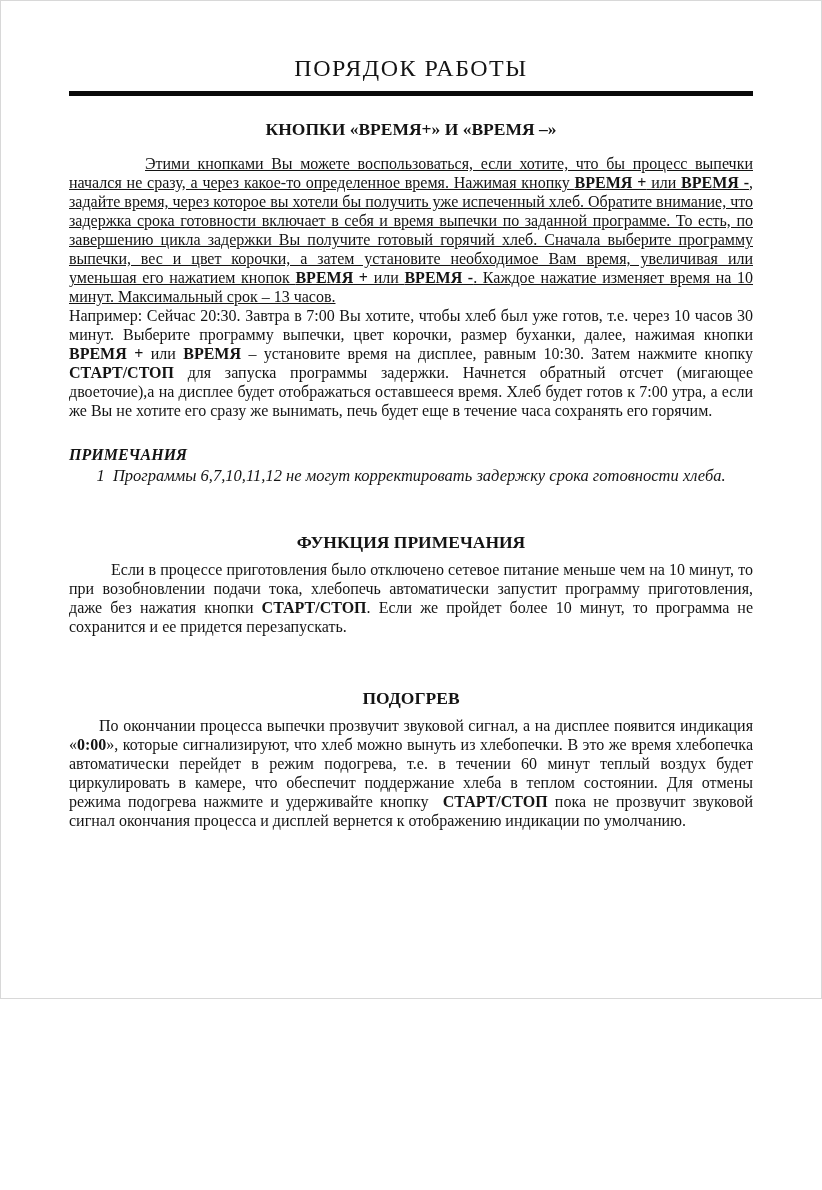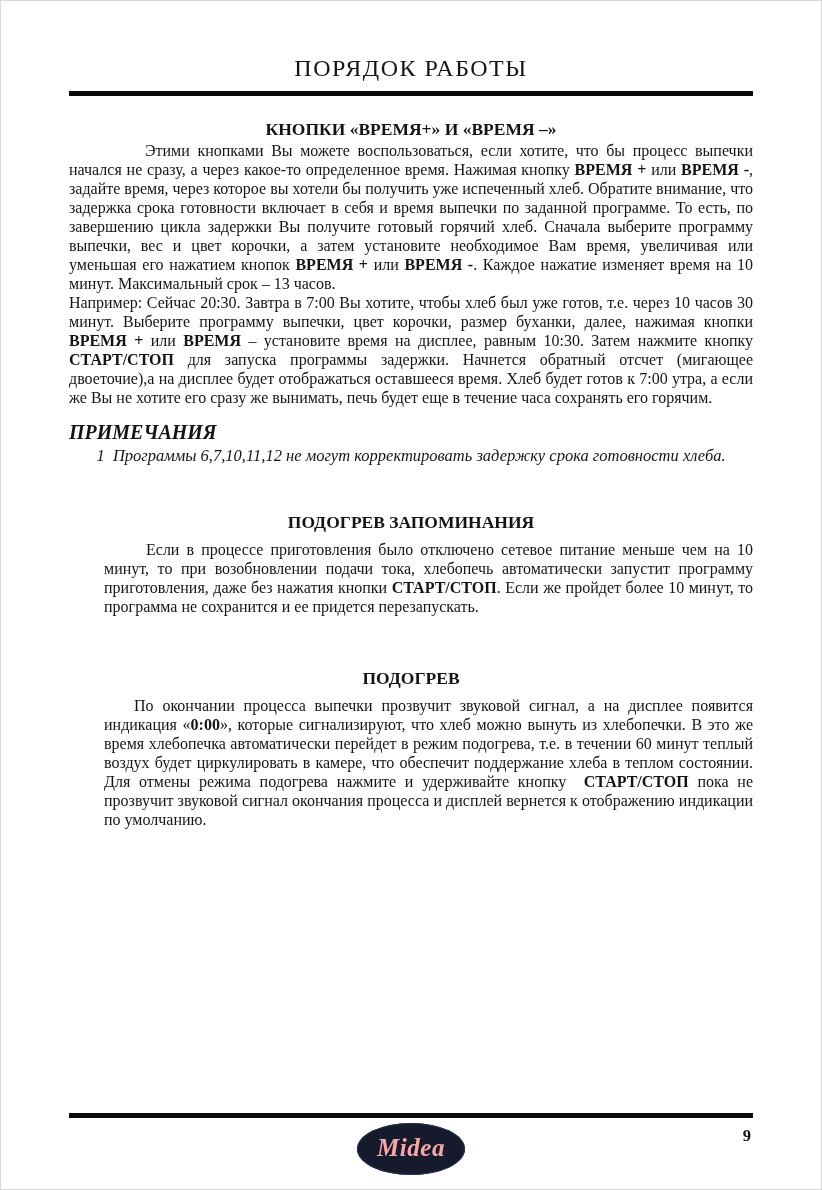--- a/index.html
+++ b/index.html
@@ -5,21 +5,21 @@
   * { box-sizing: border-box; }
   html, body { margin: 0; padding: 0; }
   body {
     width: 822px; height: 1190px;
     background: #ffffff;
     font-family: "Liberation Serif", serif;
     color: #141414;
   }
   .page {
     position: relative;
-    width: 822px; height: 1190px;
+    width: 822px; height: 999px;
     padding: 54px 68px 0 68px;
     border: 1px solid #d8d8d8;
     overflow: hidden;
     background: #fff;
   }
   .title {
     margin: 0 0 9px 0;
     text-align: center;
     font-size: 24px;
     font-weight: 400;
@@ -28,41 +28,41 @@
   .rule { height: 5px; background: #0a0a0a; }
   h2 { font-size: 17.5px; margin: 0; font-weight: 700; }
   .h-center { text-align: center; }
   .sect-head-buttons { margin-top: 23px; }
   .body-text {
     margin: 0;
     font-size: 16px;
     line-height: 19px;
     text-align: justify;
   }
-  .para-first { margin-top: 1px; }
+  .para-first { margin-top: 14px; text-decoration: underline; }
   .ind-xl { text-indent: 76px; }
   .ind-md { text-indent: 42px; }
   .ind-sm { text-indent: 30px; }
   .b { font-weight: 700; }
   .notes-head {
-    margin-top: 14px;
+    margin-top: 26px;
     font-style: italic;
-    font-size: 20px;
+    font-size: 16px;
   }
   .note {
     margin: 2px 0 0 0;
     font-size: 16.5px;
     font-style: italic;
     line-height: 20px;
     text-align: center;
   }
   .note .b { font-style: normal; font-size: 17px; }
   .sect-head-memory { margin-top: 46px; }
   .sect-head-warming { margin-top: 52px; }
-  .after-head { margin-top: 7px; margin-left: 35px; }
+  .after-head { margin-top: 7px; }
   .footer {
     position: absolute;
     left: 68px; right: 68px; top: 1112px;
   }
   .footer-row { position: relative; height: 70px; }
   .page-num {
     position: absolute;
     right: 2px; top: 3px;
     font-size: 16.5px;
     font-weight: 700;
@@ -92,21 +92,21 @@
   <h1 class="title">ПОРЯДОК РАБОТЫ</h1>
   <div class="rule"></div>
 
   <h2 class="h-center sect-head-buttons">КНОПКИ «ВРЕМЯ+» И «ВРЕМЯ –»</h2>
   <p class="body-text para-first ind-xl"><span>Этими кнопками Вы можете воспользоваться, если хотите, что бы процесс выпечки начался не сразу, а через какое-то определенное время. Нажимая кнопку </span><span class="b">ВРЕМЯ +</span><span> или </span><span class="b">ВРЕМЯ -</span><span>, задайте время, через которое вы хотели бы получить уже испеченный хлеб. Обратите внимание, что задержка срока готовности включает в себя и время выпечки по заданной программе. То есть, по завершению цикла задержки Вы получите готовый горячий хлеб. Сначала выберите программу выпечки, вес и цвет корочки, а затем установите необходимое Вам время, увеличивая или уменьшая его нажатием кнопок </span><span class="b">ВРЕМЯ +</span><span> или </span><span class="b">ВРЕМЯ -</span><span>. Каждое нажатие изменяет время на 10 минут. Максимальный срок – 13 часов.</span></p>
   <p class="body-text"><span>Например: Сейчас 20:30. Завтра в 7:00 Вы хотите, чтобы хлеб был уже готов, т.е. через 10 часов 30 минут. Выберите программу выпечки, цвет корочки, размер буханки, далее, нажимая кнопки </span><span class="b">ВРЕМЯ +</span><span> или </span><span class="b">ВРЕМЯ</span><span> – установите время на дисплее, равным 10:30. Затем нажмите кнопку </span><span class="b">СТАРТ/СТОП</span><span> для запуска программы задержки. Начнется обратный отсчет (мигающее двоеточие),а на дисплее будет отображаться оставшееся время. Хлеб будет готов к 7:00 утра, а если же Вы не хотите его сразу же вынимать, печь будет еще в течение часа сохранять его горячим.</span></p>
 
   <h2 class="notes-head">ПРИМЕЧАНИЯ</h2>
   <p class="note"><span>1&nbsp; Программы 6,7,10,11,12 не могут корректировать задержку срока готовности хлеба.</span></p>
 
-  <h2 class="h-center sect-head-memory">ПОДОГРЕВ ЗАПОМИНАНИЯ</h2>
+  <h2 class="h-center sect-head-memory">ФУНКЦИЯ ПРИМЕЧАНИЯ</h2>
   <p class="body-text after-head ind-md"><span>Если в процессе приготовления было отключено сетевое питание меньше чем на 10 минут, то при возобновлении подачи тока, хлебопечь автоматически запустит программу приготовления, даже без нажатия кнопки </span><span class="b">СТАРТ/СТОП</span><span>. Если же пройдет более 10 минут, то программа не сохранится и ее придется перезапускать.</span></p>
 
   <h2 class="h-center sect-head-warming">ПОДОГРЕВ</h2>
   <p class="body-text after-head ind-sm"><span>По окончании процесса выпечки прозвучит звуковой сигнал, а на дисплее появится индикация «</span><span class="b">0:00</span><span>», которые сигнализируют, что хлеб можно вынуть из хлебопечки. В это же время хлебопечка автоматически перейдет в режим подогрева, т.е. в течении 60 минут теплый воздух будет циркулировать в камере, что обеспечит поддержание хлеба в теплом состоянии. Для отмены режима подогрева нажмите и удерживайте кнопку &nbsp;</span><span class="b">СТАРТ/СТОП</span><span> пока не прозвучит звуковой сигнал окончания процесса и дисплей вернется к отображению индикации по умолчанию.</span></p>
 
   <div class="footer">
     <div class="rule"></div>
     <div class="footer-row">
       <span class="page-num">9</span>
       <div class="logo">

